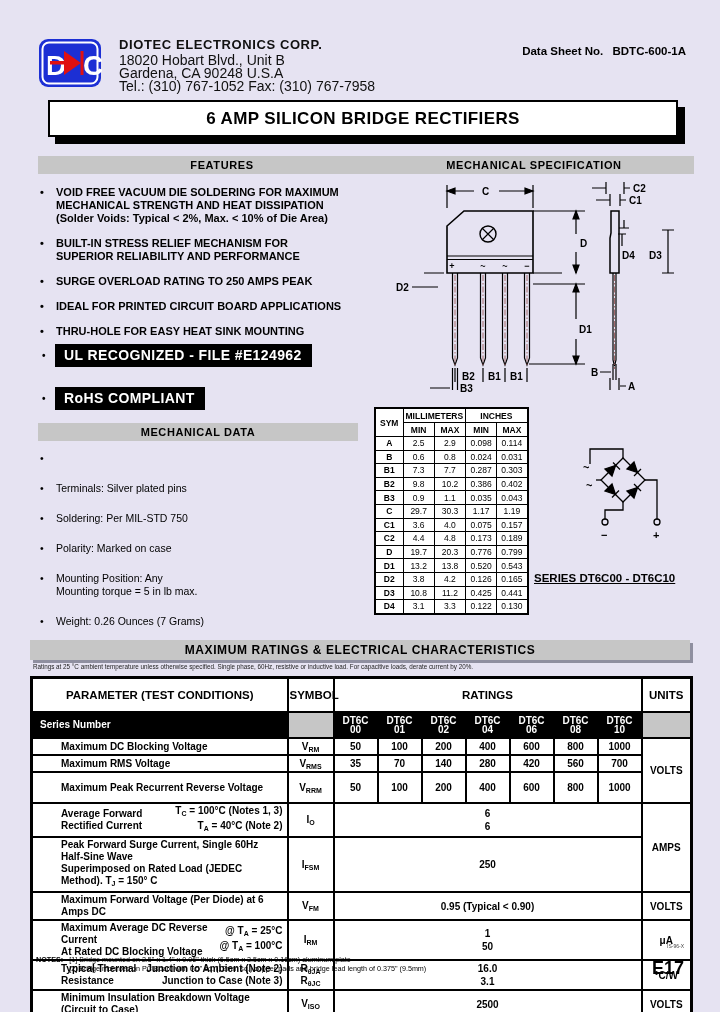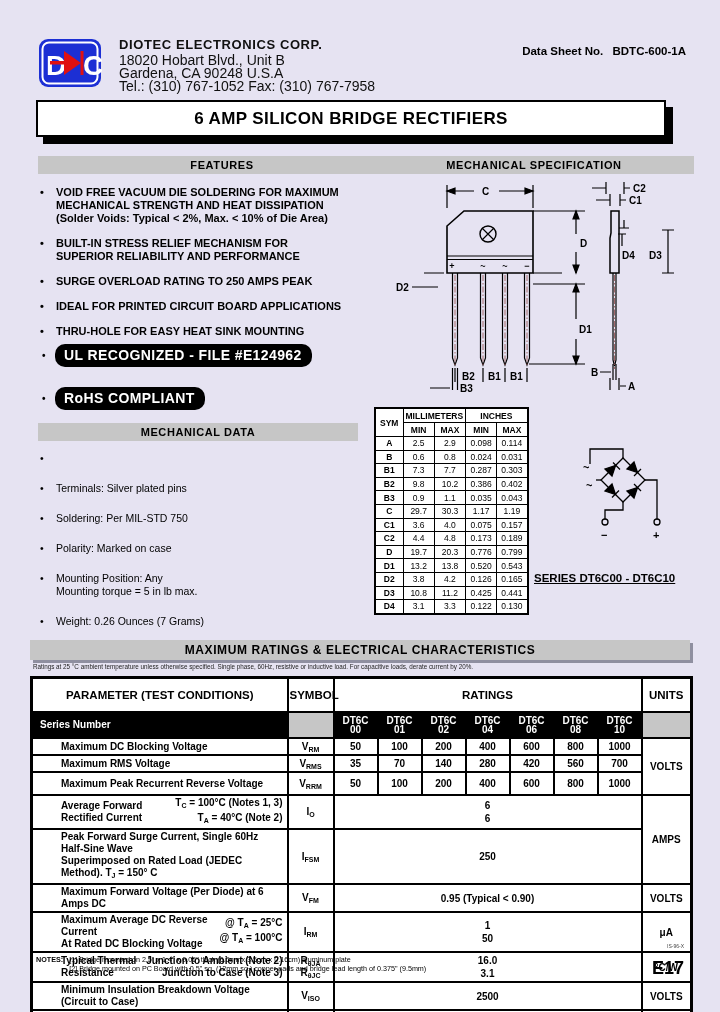--- a/index.html
+++ b/index.html
@@ -6,40 +6,40 @@
   body{font-family:"Liberation Sans",sans-serif;background:#cfcfe0;}
   #page{position:relative;width:720px;height:1012px;background:#e6e3f2;overflow:hidden;}
   
   #logo{position:absolute;left:38px;top:38px;}
   #company{position:absolute;left:119px;top:37px;color:#101010;}
   #company .name{font-weight:bold;font-size:13px;letter-spacing:.6px;margin-bottom:2px;}
   #company .addr{font-size:14px;line-height:13px;}
   #sheetno{position:absolute;right:34px;top:45px;font-weight:bold;font-size:11.5px;}
   #sheetno span{margin-left:6px;}
   
-  #titlebox{position:absolute;left:36px;top:100px;width:626px;height:33px;background:#ffffff;
+  #titlebox{position:absolute;left:48px;top:100px;width:626px;height:33px;background:#ffffff;
     border:2px solid #000;box-shadow:7px 7px 0 0 #000;display:flex;align-items:center;justify-content:center;
     font-weight:bold;font-size:17px;letter-spacing:.4px;}
   
   .bar{position:absolute;height:18px;background:#c6c6c6;display:flex;align-items:center;justify-content:center;
     font-weight:bold;font-size:11px;letter-spacing:.6px;color:#000;}
   #features-bar{left:38px;top:156px;width:368px;}
   #mechspec-bar{left:374px;top:156px;width:320px;}
   #mechdata-bar{left:38px;top:423px;width:320px;}
   #ratings-bar{left:30px;top:640px;width:660px;height:20px;font-size:12px;box-shadow:3px 3px 0 #8f8fa0;}
   
   #features-list{position:absolute;left:40px;top:186px;width:322px;}
   .fitem{display:flex;margin-bottom:12px;font-weight:bold;font-size:11px;line-height:13px;}
   .fitem .blt{width:16px;flex:0 0 16px;font-size:11px;}
   #mechdata-list{position:absolute;left:40px;top:452px;width:322px;}
   .mitem{display:flex;margin-bottom:17px;font-size:10.5px;line-height:13px;}
   .mitem .blt{width:16px;flex:0 0 16px;}
   .bullet-dot{position:absolute;font-size:10px;font-weight:bold;}
   .badge{position:absolute;background:#000;color:#fff;font-weight:bold;font-size:14px;
-    padding:3px 10px 4px 9px;letter-spacing:.4px;white-space:nowrap;border-radius:10px;}
+    padding:3px 10px 4px 9px;letter-spacing:.4px;white-space:nowrap;}
   #badge1{left:55px;top:344px;}
   #badge2{left:55px;top:387px;}
   #badge1-dot{left:42px;top:350px;}
   #badge2-dot{left:42px;top:393px;}
   
   #mech-drawing{position:absolute;left:372px;top:176px;}
   #mech-drawing text{font-family:"Liberation Sans",sans-serif;font-size:10px;font-weight:bold;fill:#000;stroke:none;}
   #mech-drawing text.pol{font-size:9px;}
   
   #dim-table{position:absolute;left:374px;top:407px;border-collapse:collapse;background:#fff;}
@@ -433,21 +433,21 @@
           </td>
           <td class="scell">V<sub>RMS</sub></td>
           <td class="vcell">35</td>
           <td class="vcell">70</td>
           <td class="vcell">140</td>
           <td class="vcell">280</td>
           <td class="vcell">420</td>
           <td class="vcell">560</td>
           <td class="vcell">700</td>
         </tr>
-        <tr style="height: 23px;">
+        <tr style="height: 31px;">
           <td class="pcell">
             <div class="pmain">Maximum Peak Recurrent Reverse Voltage</div>
           </td>
           <td class="scell">V<sub>RRM</sub></td>
           <td class="vcell">50</td>
           <td class="vcell">100</td>
           <td class="vcell">200</td>
           <td class="vcell">400</td>
           <td class="vcell">600</td>
           <td class="vcell">800</td>

